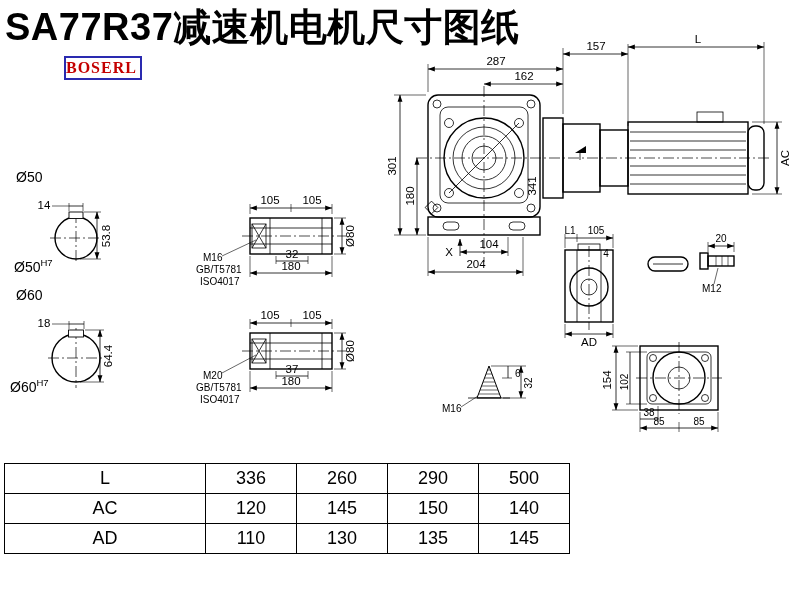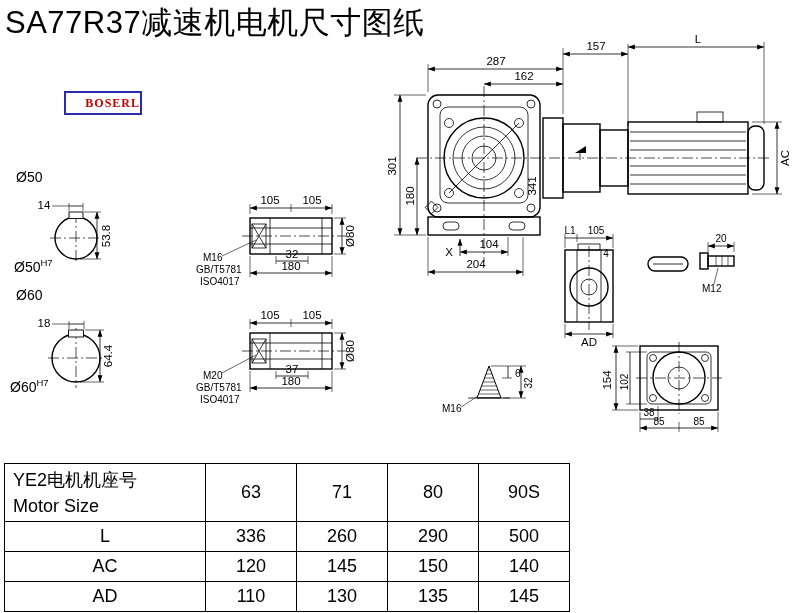--- a/index.html
+++ b/index.html
@@ -1,19 +1,19 @@
 <!DOCTYPE html>
 <html><head>
 <meta charset="utf-8">
 <style>
   html,body{margin:0;padding:0;background:#fff;}
   body{width:800px;height:613px;position:relative;font-family:"Liberation Sans",sans-serif;overflow:hidden;}
-  .page-title{position:absolute;left:5px;top:2px;font-size:31px;font-weight:normal;color:#000;letter-spacing:0.5px;white-space:nowrap;}
+  .page-title{position:absolute;left:5px;top:2px;font-size:38px;font-weight:bold;color:#000;letter-spacing:0.5px;white-space:nowrap;}
   .logo{position:absolute;left:64px;top:56px;width:74px;height:20px;border:2px solid #2a2ab0;color:#c40000;
-        font-family:"Liberation Serif",serif;font-weight:bold;font-size:12px;text-align:right;line-height:20px;letter-spacing:1px;margin-top:35px;}
+        font-family:"Liberation Serif",serif;font-weight:bold;font-size:16px;text-align:left;line-height:20px;letter-spacing:1px;}
   svg.drawing{position:absolute;left:0;top:0;}
   
   .o{fill:none;stroke:#000;stroke-width:1.4;}
   .t{fill:none;stroke:#000;stroke-width:0.8;}
   .x{fill:none;stroke:#000;stroke-width:0.6;}
   .dm{fill:none;stroke:#000;stroke-width:0.8;}
   .cl{fill:none;stroke:#000;stroke-width:0.7;stroke-dasharray:11 3 2 3;}
   .wh{fill:#fff;stroke:#000;stroke-width:0.9;}
   svg text{font-family:"Liberation Sans",sans-serif;fill:#000;}
   .d{font-size:11.5px;}
@@ -325,30 +325,20 @@
 
 <table class="dims">
   <colgroup>
       <col class="c0">
       <col class="c1">
       <col class="c1">
       <col class="c1">
       <col class="c1">
     </colgroup>
   <tbody>
-    <tr class="hdr">
-      <td class="lblcell">
-        <div>YE2电机机座号</div>
-        <div>Motor Size</div>
-      </td>
-      <td>63</td>
-      <td>71</td>
-      <td>80</td>
-      <td>90S</td>
-    </tr>
     <tr class="r">
       <td>L</td>
       <td>336</td>
       <td>260</td>
       <td>290</td>
       <td>500</td>
     </tr>
     <tr class="r">
       <td>AC</td>
       <td>120</td>

